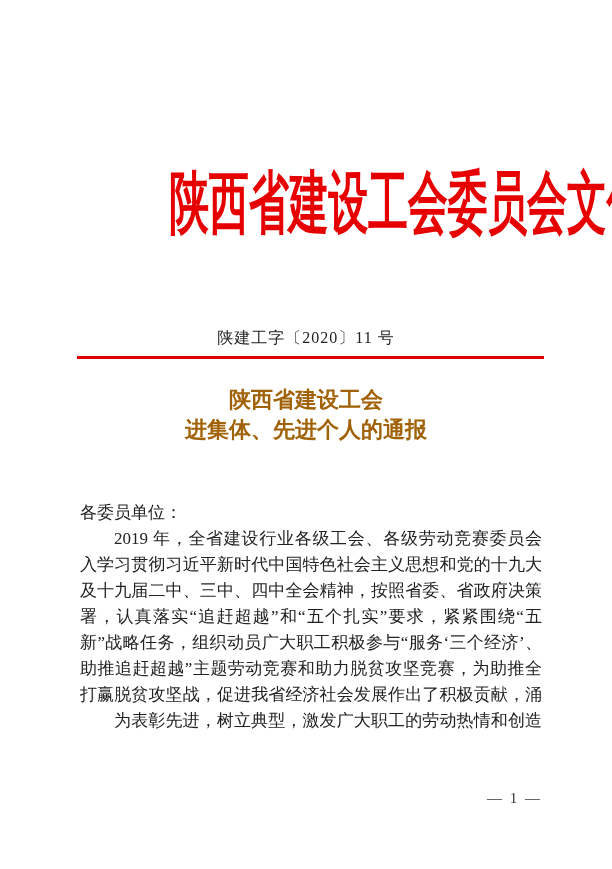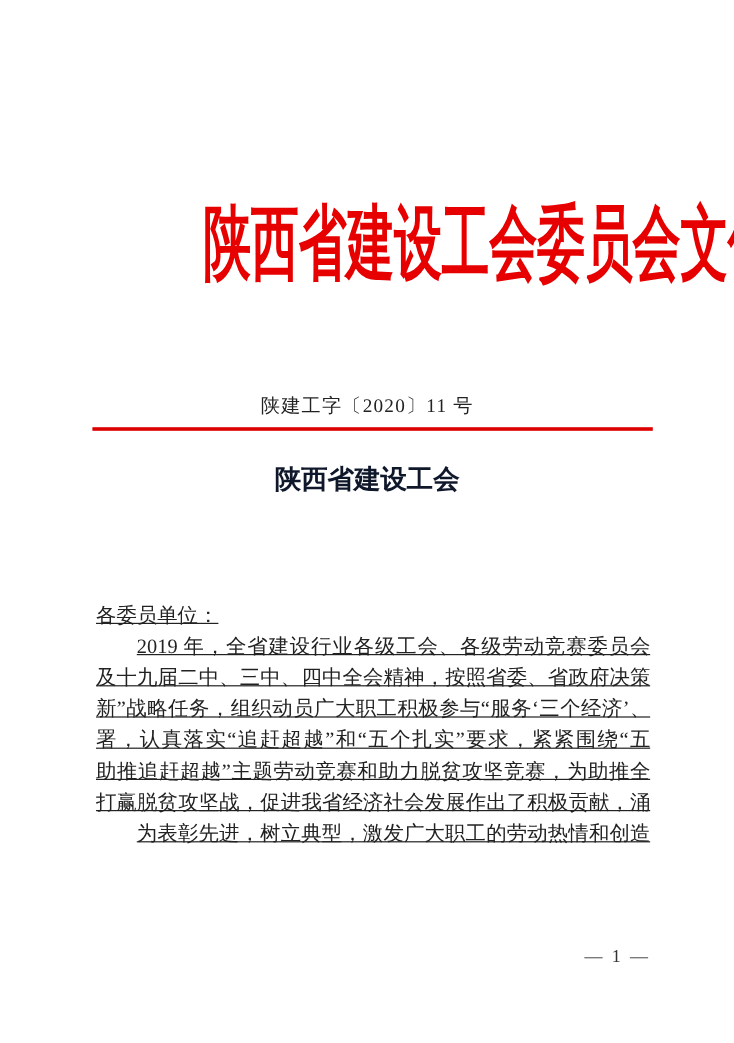--- a/index.html
+++ b/index.html
@@ -60,37 +60,36 @@
   
   .title-block {
     position: absolute;
     top: 385px;
     left: 36px;
     width: 540px;
     text-align: center;
     font-weight: bold;
     font-size: 22px;
     line-height: 30px;
-    color: #0f172a;
+    color: #a16207;
   }
   
   .body-block {
     position: absolute;
     top: 500px;
     left: 80px;
     width: 462px;
     font-size: 17px;
     color: #222222;
   }
   .body-line {
     height: 26px;
     line-height: 26px;
     white-space: nowrap;
     text-align: left;
-    text-decoration: underline;
   }
   .body-line.fill {
     white-space: normal;
     text-align: justify;
     text-align-last: justify;
     overflow: hidden;
   }
   .body-line.indent {
     text-indent: 34px;
   }
@@ -112,28 +111,30 @@
   <div class="banner-wrap">
     <div class="banner">陕西省建设工会委员会文件</div>
   </div>
 
   <div class="doc-number">陕建工字〔2020〕11 号</div>
 
   <div class="red-line"></div>
 
   <div class="title-block">
     <div>陕西省建设工会</div>
+    <div>进集体、先进个人的通报</div>
   </div>
 
   <div class="body-block">
     <div class="body-line">各委员单位：</div>
     <div class="body-line fill indent">2019 年，全省建设行业各级工会、各级劳动竞赛委员会深</div>
+    <div class="body-line fill">入学习贯彻习近平新时代中国特色社会主义思想和党的十九大</div>
     <div class="body-line fill">及十九届二中、三中、四中全会精神，按照省委、省政府决策部</div>
+    <div class="body-line fill">署，认真落实“追赶超越”和“五个扎实”要求，紧紧围绕“五</div>
     <div class="body-line fill">新”战略任务，组织动员广大职工积极参与“服务‘三个经济’、</div>
-    <div class="body-line fill">署，认真落实“追赶超越”和“五个扎实”要求，紧紧围绕“五</div>
     <div class="body-line fill">助推追赶超越”主题劳动竞赛和助力脱贫攻坚竞赛，为助推全省</div>
     <div class="body-line fill">打赢脱贫攻坚战，促进我省经济社会发展作出了积极贡献，涌现</div>
     <div class="body-line fill indent">为表彰先进，树立典型，激发广大职工的劳动热情和创造活</div>
   </div>
 
   <div class="page-number">— 1 —</div>
 
 </div>
 
 </body></html>

